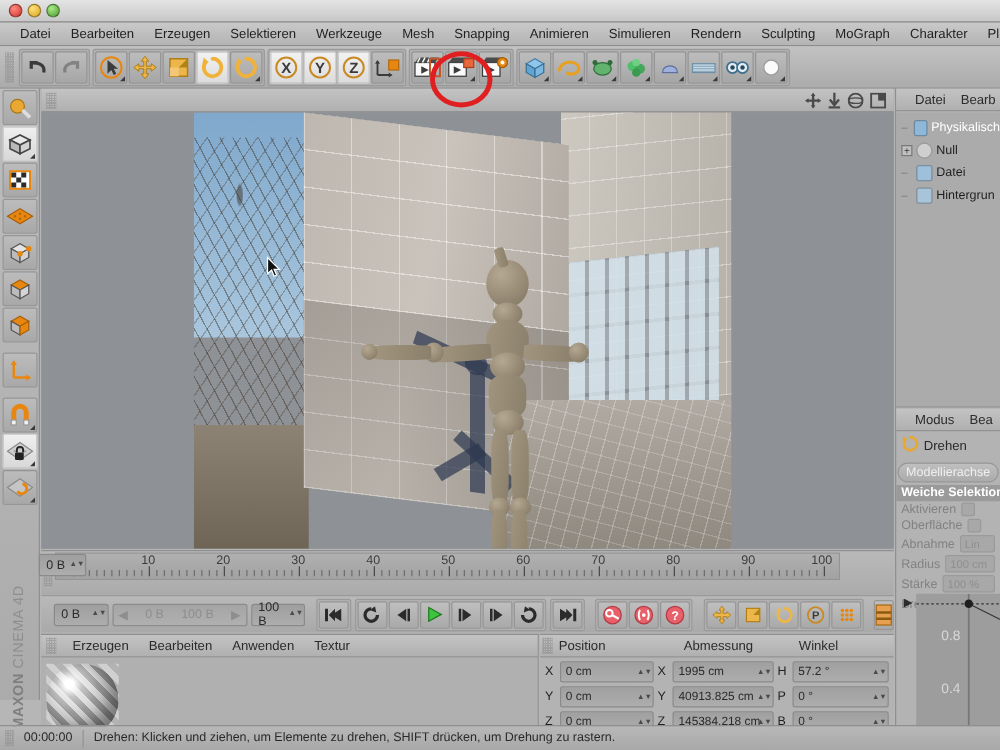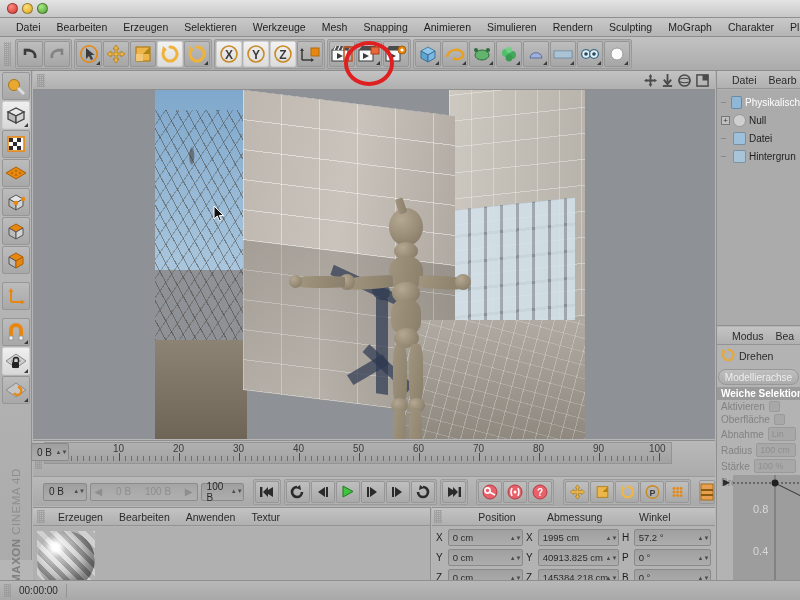--- a/index.html
+++ b/index.html
@@ -988,21 +988,21 @@
             <div class="matsphere"></div>
           </div>
           <div class="matname">Mat</div>
         </div>
       </div>
     </div>
 
     <div class="coordpanel">
       <div class="coord-head">
         <div class="vgrip"></div>
-        <div class="lbl" style="width:100px;text-align:center;">Position</div>
+        <div class="lbl" style="width:100px;">Position</div>
         <div class="lbl" style="width:92px;">Abmessung</div>
         <div class="lbl">Winkel</div>
       </div>
       <div class="coordrows" id="coordrows">
           <div class="crow">
             <span class="axis">X</span>
             <span class="cfield" style="width: 78px;">
               <span>0 cm</span>
               <span class="spin">▲▼</span>
             </span>
@@ -1159,15 +1159,16 @@
           <div style="position:absolute;left:-10px;top:2px;color:#2b2b2b;font-size:9px;">▶</div>
         </div>
       </div>
     </div>
   </div>
 
   <div class="statusbar">
     <div class="sb-grip"></div>
     <div>00:00:00</div>
     <div class="sb-sep"></div>
+    <div>Drehen: Klicken und ziehen, um Elemente zu drehen, SHIFT drücken, um Drehung zu rastern.</div>
   </div>
 
 </div>
 
 </body></html>

